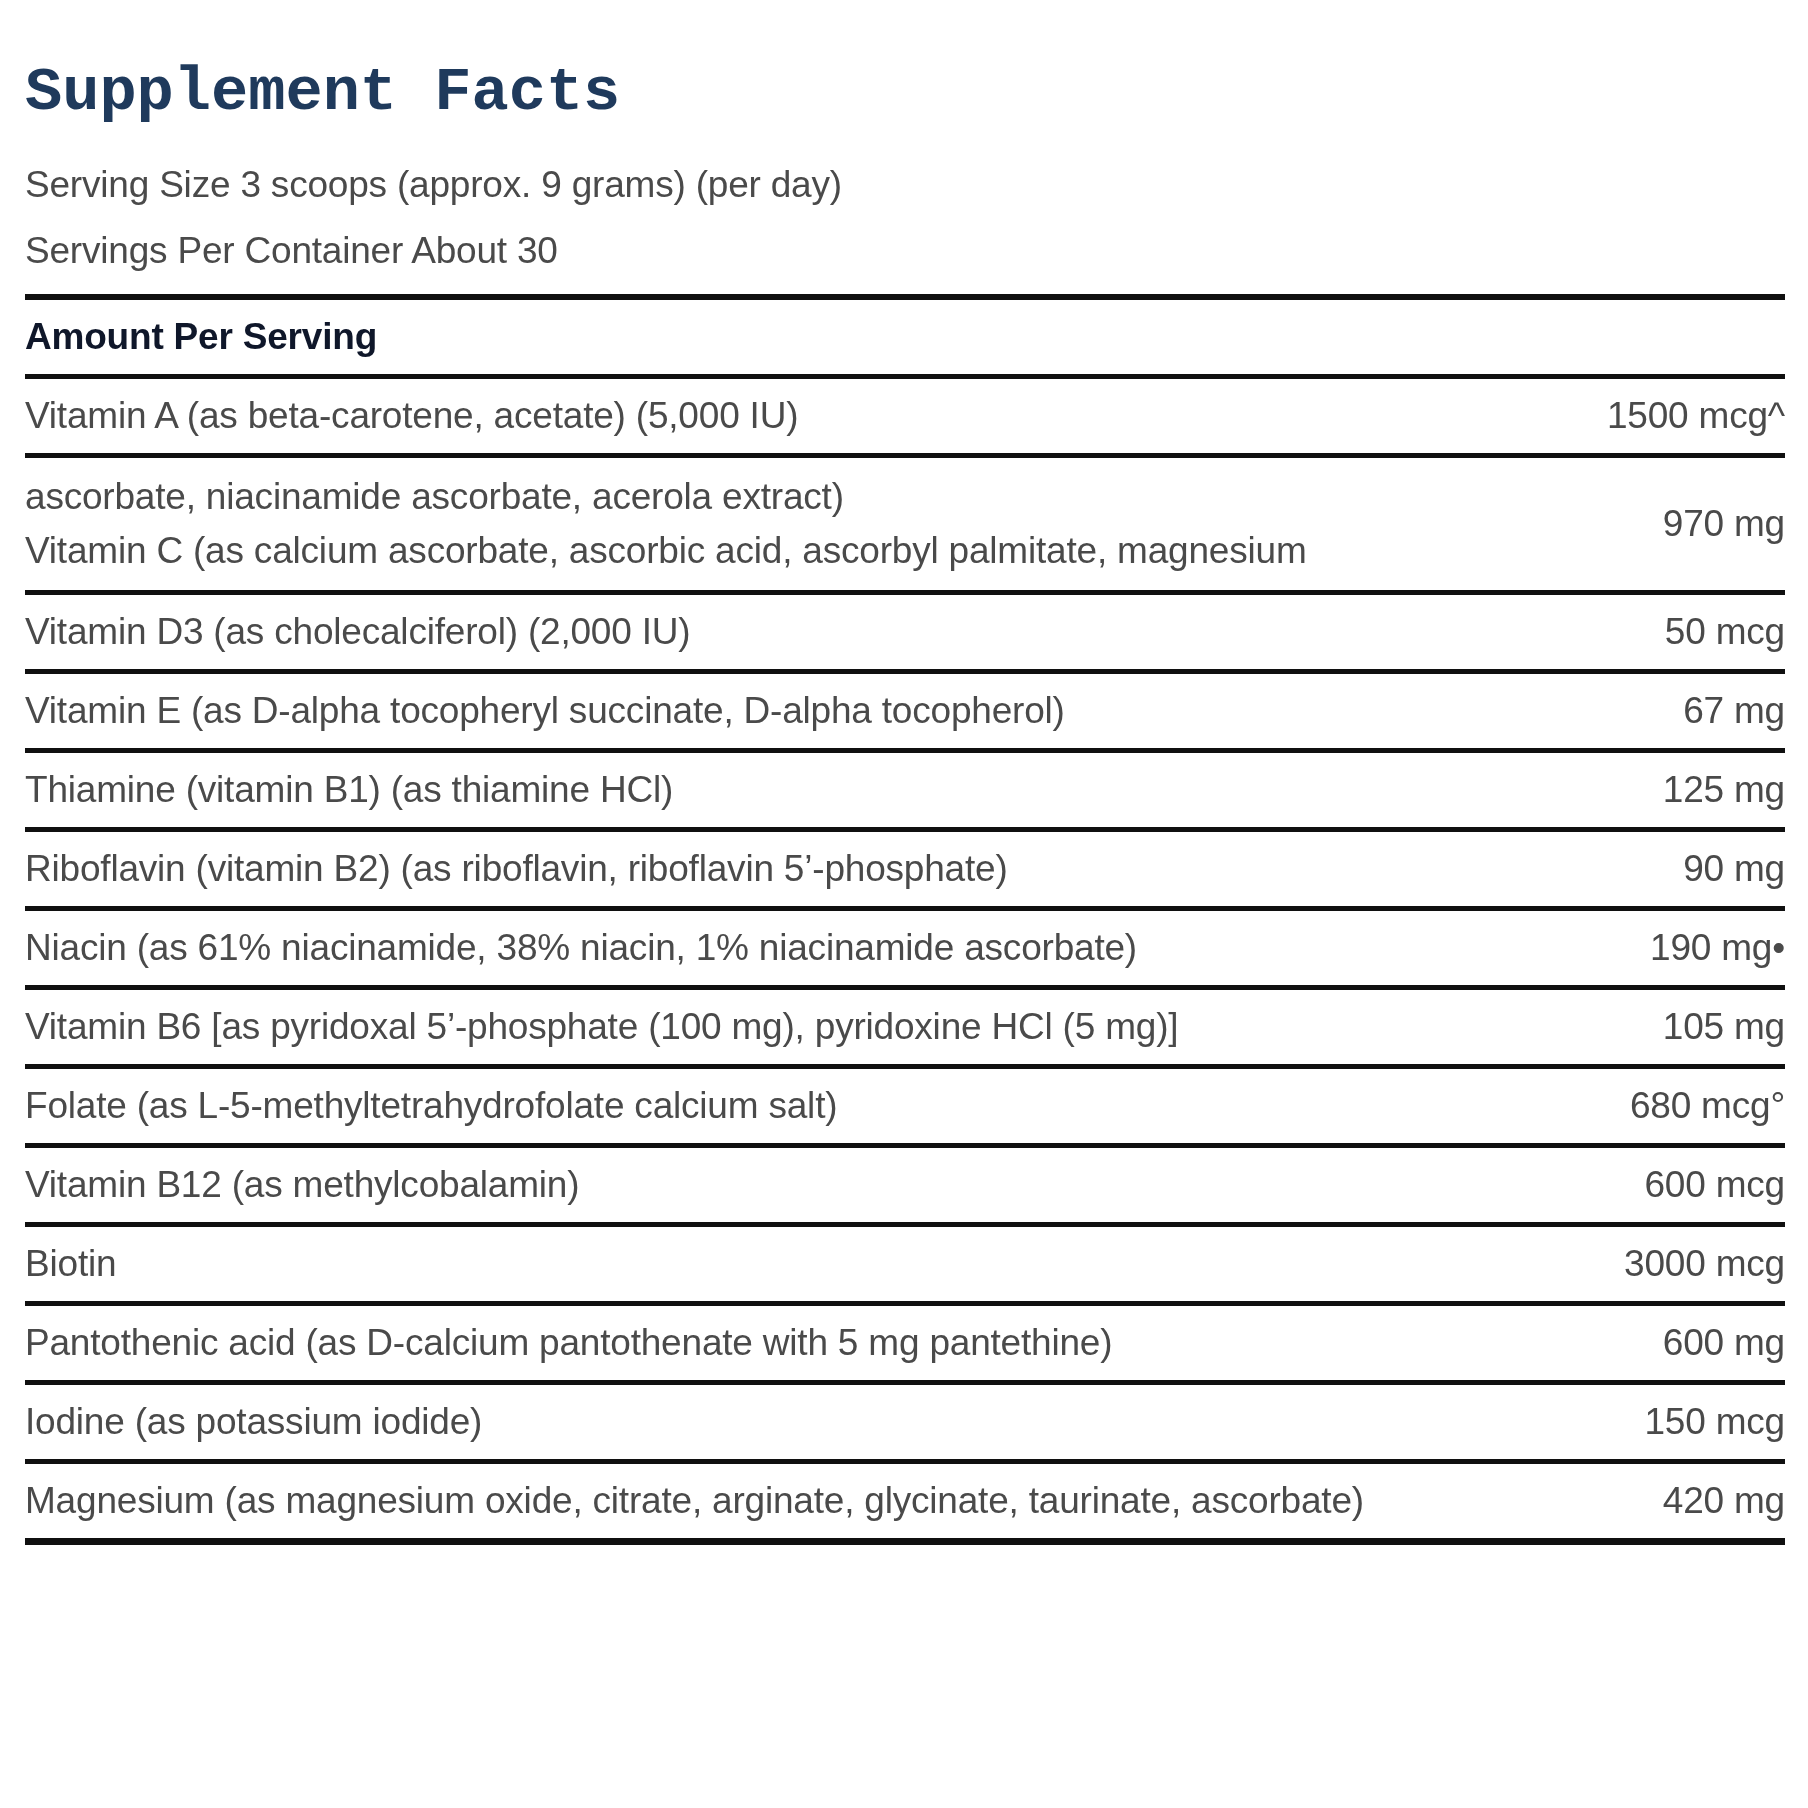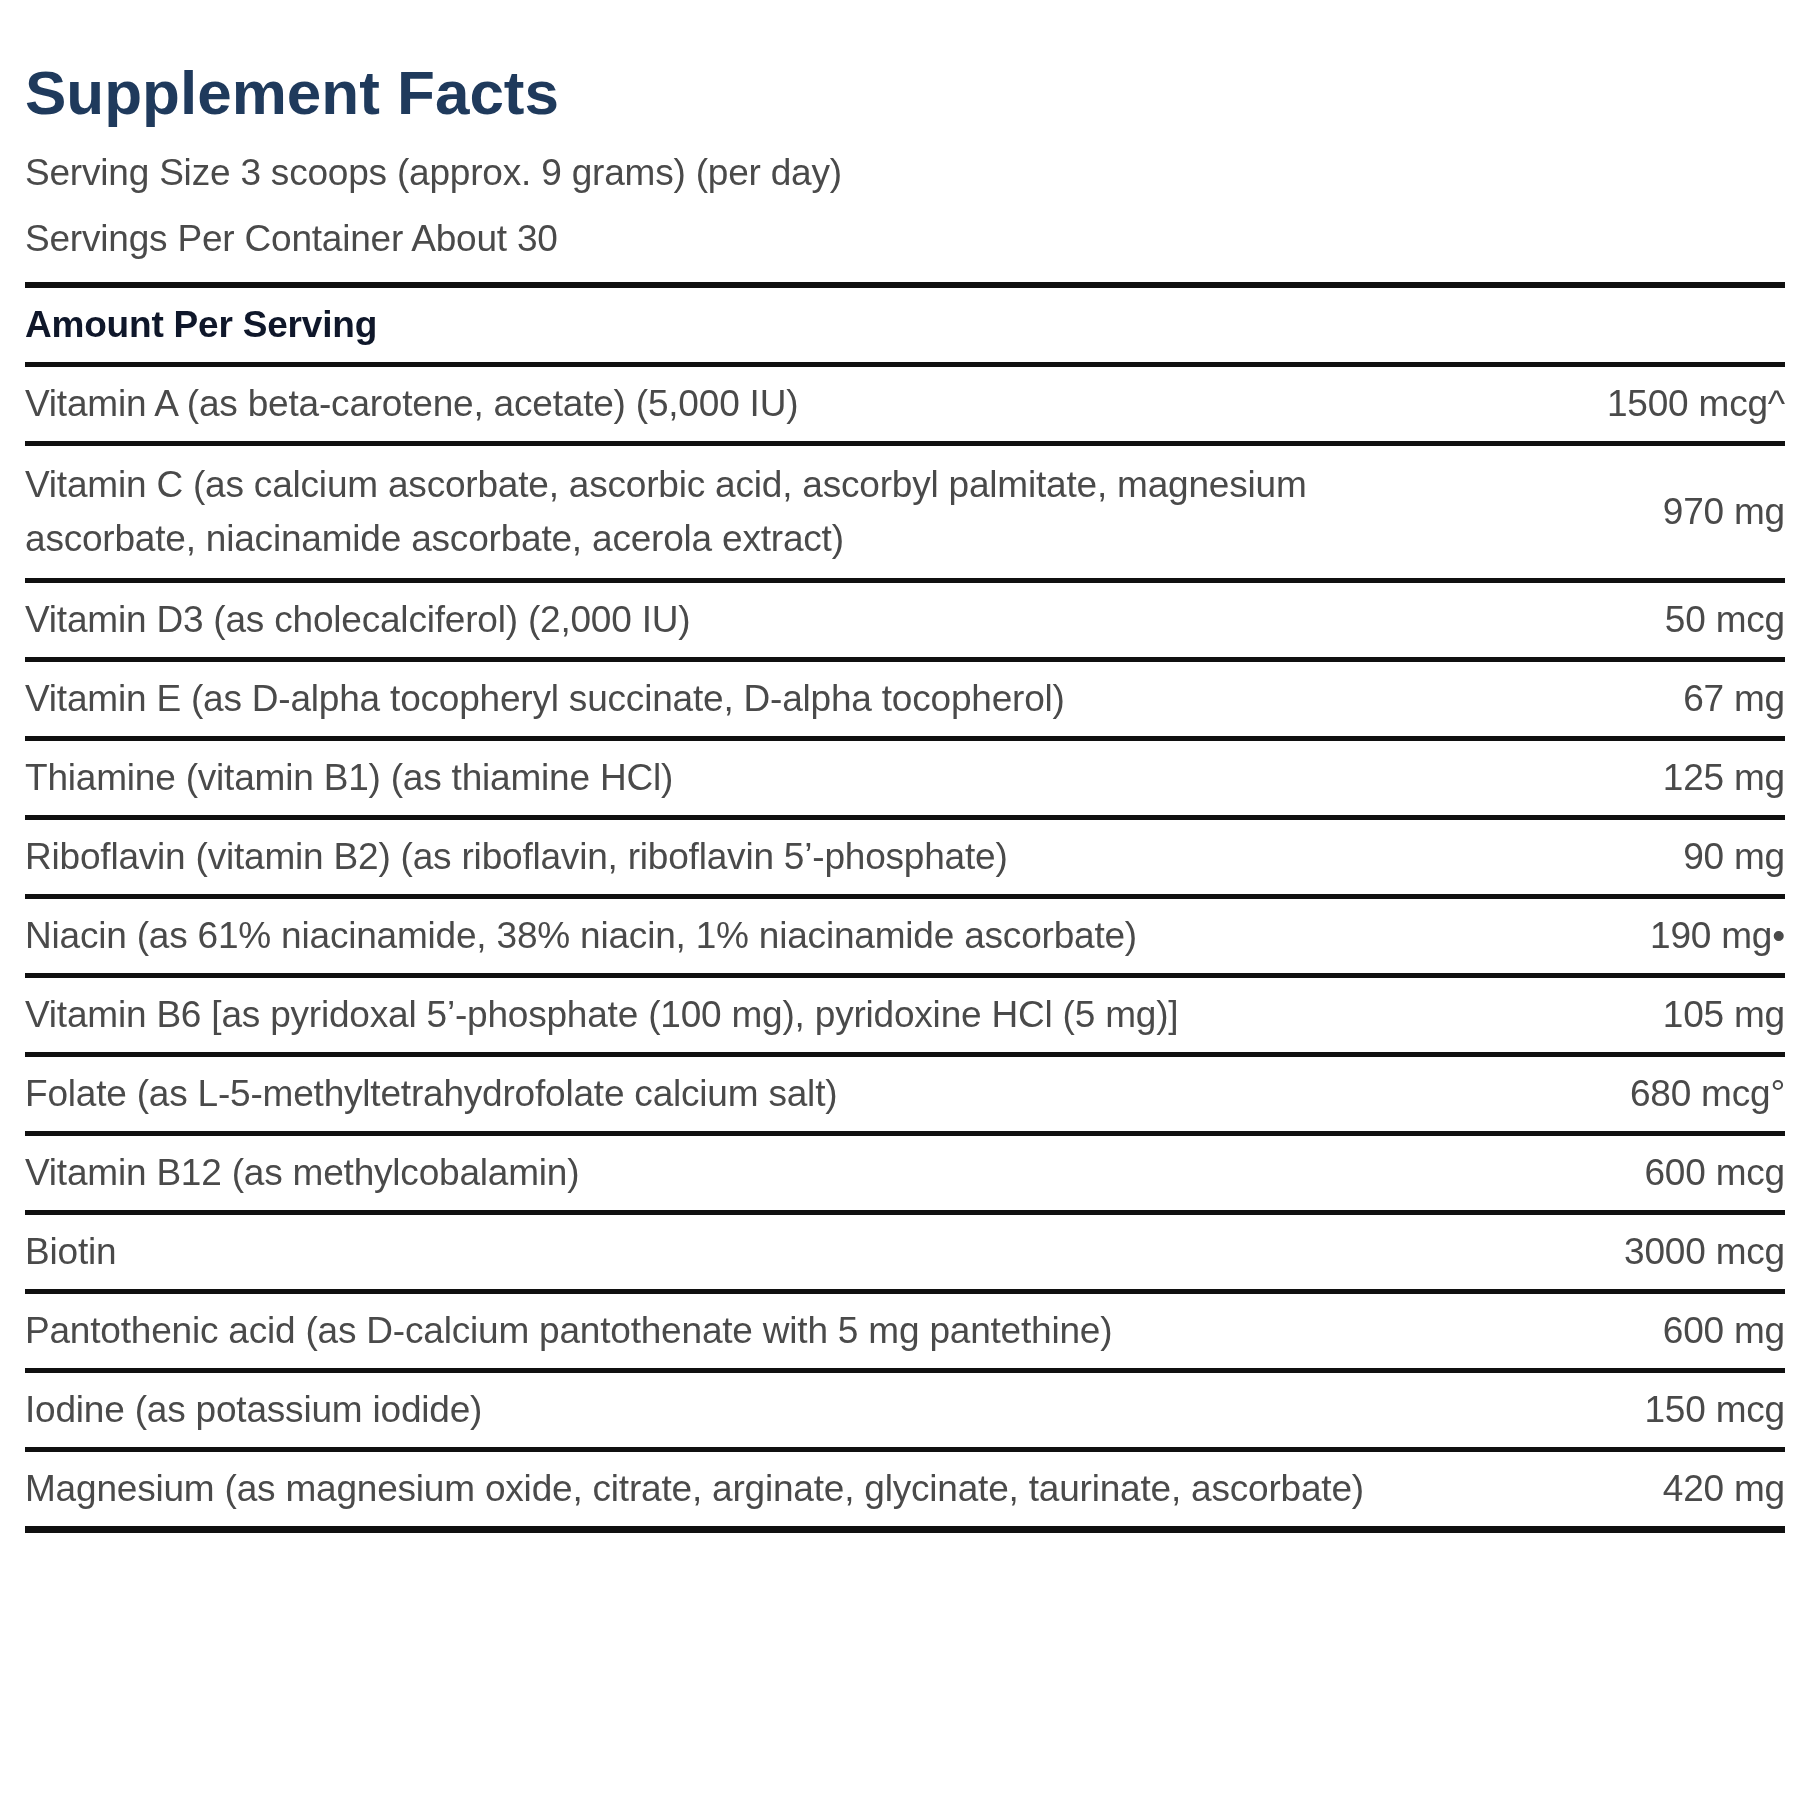--- a/index.html
+++ b/index.html
@@ -9,26 +9,26 @@
     height: 1808px;
     background: #ffffff;
     font-family: "Liberation Sans", sans-serif;
     color: #4a4a4a;
   }
   .label {
     width: 1808px;
     padding: 55px 23px 0 25px;
   }
   .title {
-    font-family: Liberation Sans, sans-serif;
+    font-family: Liberation Mono, monospace;
     font-weight: 700;
     font-size: 62px;
     line-height: 75px;
     color: #1f3a5c;
-    margin: 0 0 20px 0;
+    margin: 0 0 32px 0;
   }
   .serving-line {
     font-size: 37px;
     line-height: 46px;
     letter-spacing: -0.2px;
     margin: 0 0 20px 0;
     color: #4a4a4a;
   }
   .serving-line.last { }
   .facts {
@@ -78,22 +78,22 @@
 
     <div class="header-row">Amount Per Serving</div>
 
     <div class="row">
       <div class="name">Vitamin A (as beta-carotene, acetate) (5,000 IU)</div>
       <div class="value">1500 mcg^</div>
     </div>
 
     <div class="row row-tall">
       <div class="name">
+        <div class="line">ascorbate, niacinamide ascorbate, acerola extract)</div>
         <div class="line">Vitamin C (as calcium ascorbate, ascorbic acid, ascorbyl palmitate, magnesium</div>
-        <div class="line">ascorbate, niacinamide ascorbate, acerola extract)</div>
       </div>
       <div class="value">970 mg</div>
     </div>
 
     <div class="row">
       <div class="name">Vitamin D3 (as cholecalciferol) (2,000 IU)</div>
       <div class="value">50 mcg</div>
     </div>
 
     <div class="row">

